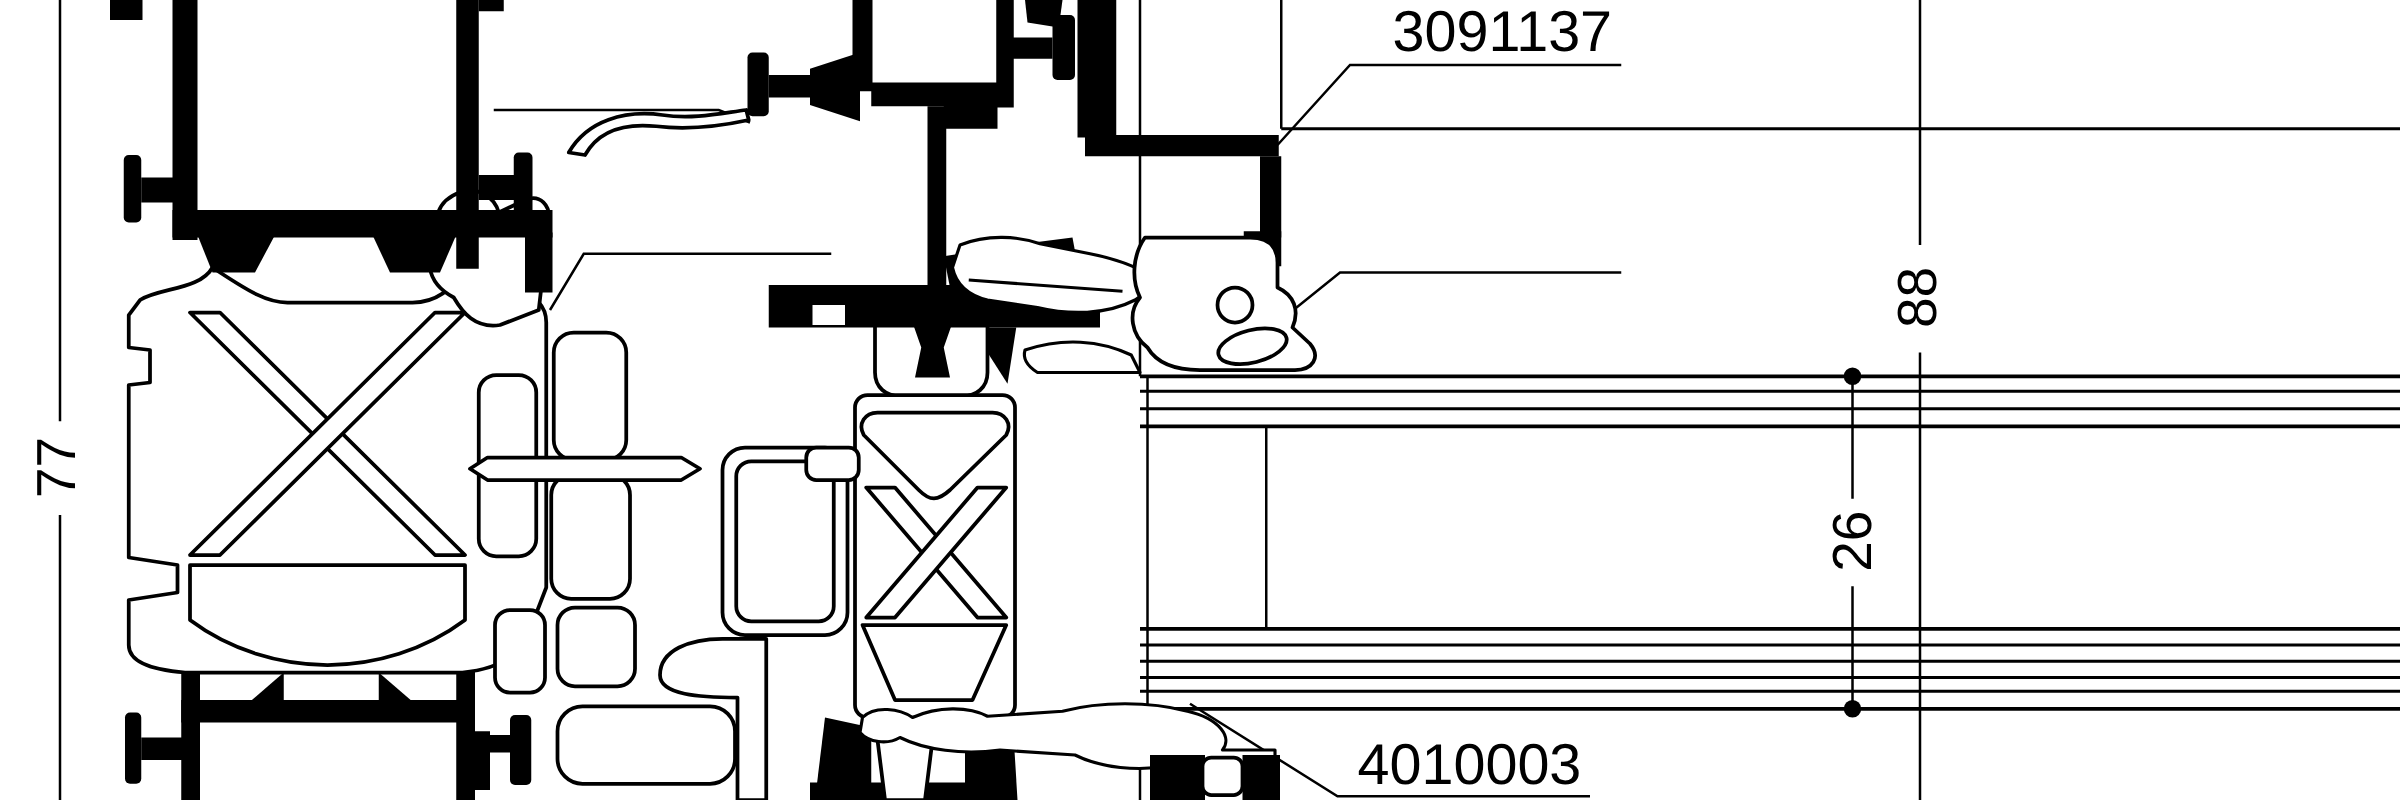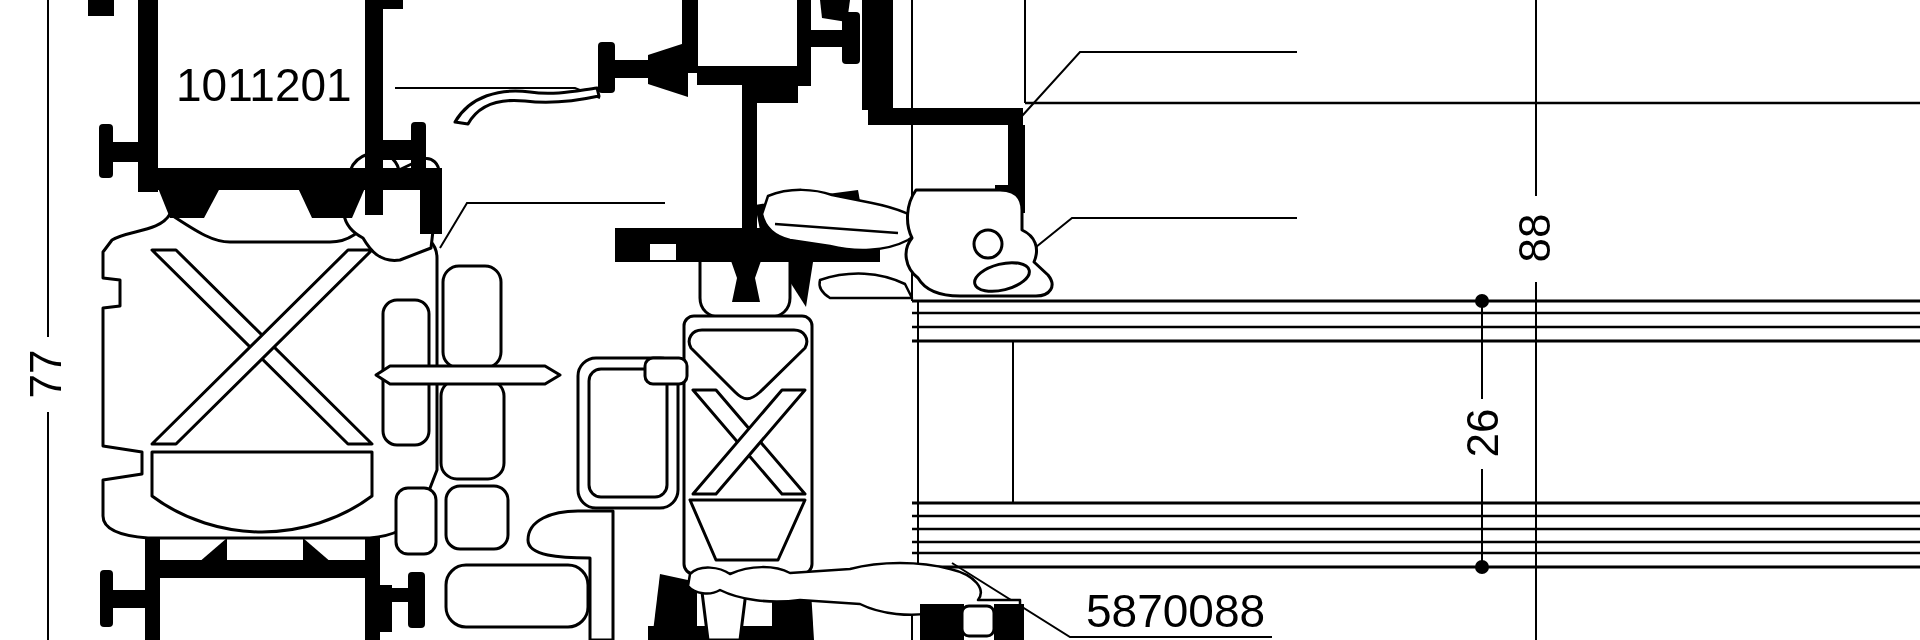--- a/index.html
+++ b/index.html
@@ -194,20 +194,20 @@
   </g>
 
   <g>
     <path d="M690,574 C700,564 720,567 730,574 C750,565 775,565 790,573 L850,569 C880,561 920,561 950,569 C976,575 986,590 978,600 L1020,600 L1020,612 C1000,618 970,616 955,608 L940,612 C910,618 880,614 860,604 L800,600 C770,604 740,600 720,590 C710,596 695,594 688,586 Z" fill="#fff" stroke="#000" stroke-width="2.5" stroke-linejoin="round"></path>
     <rect x="920" y="604" width="44" height="36" fill="#000"></rect>
     <rect x="994" y="604" width="30" height="36" fill="#000"></rect>
     <rect x="962" y="606" width="32" height="30" rx="7" fill="#fff" stroke="#000" stroke-width="3"></rect>
   </g>
 </svg>
 
-<div class="lbl" style="left:176px;top:62px">1011201</div>
-<div class="lbl" style="left:1086px;top:588px">5870088</div>
+<div class="lbl" style="left:1114px;top:2px">3091137</div>
+<div class="lbl" style="left:1086px;top:588px">4010003</div>
 
 <div class="dim" style="left:46px;top:374px">77</div>
 <div class="dim" style="left:1535px;top:238px">88</div>
 <div class="dim" style="left:1483px;top:433px">26</div>
 
 </div>
 
 </body></html>

